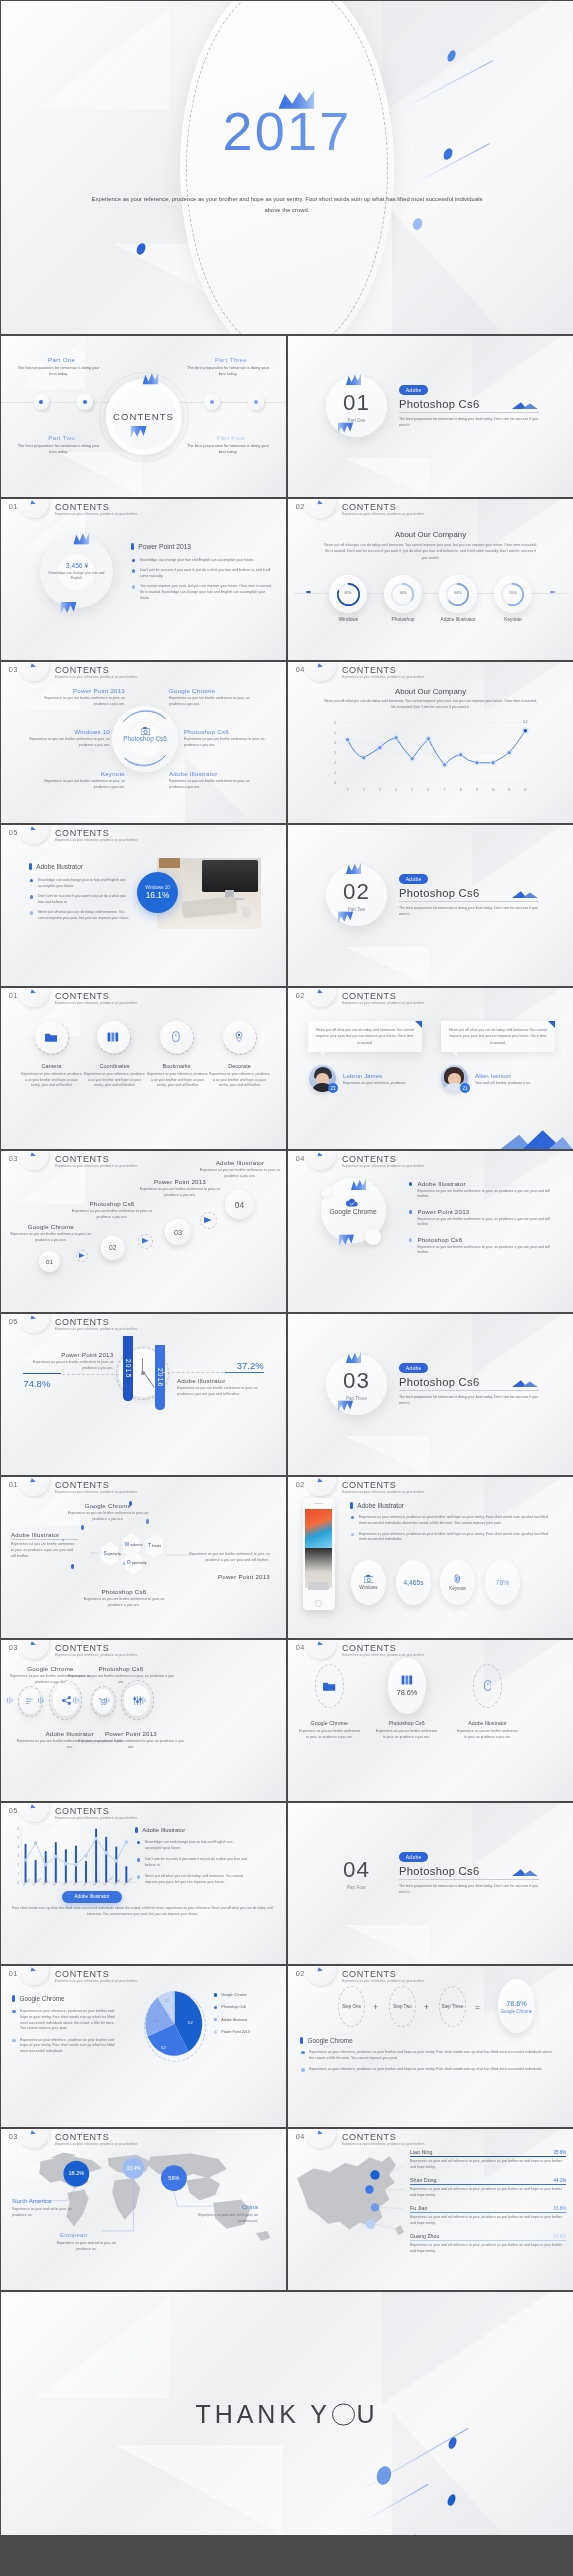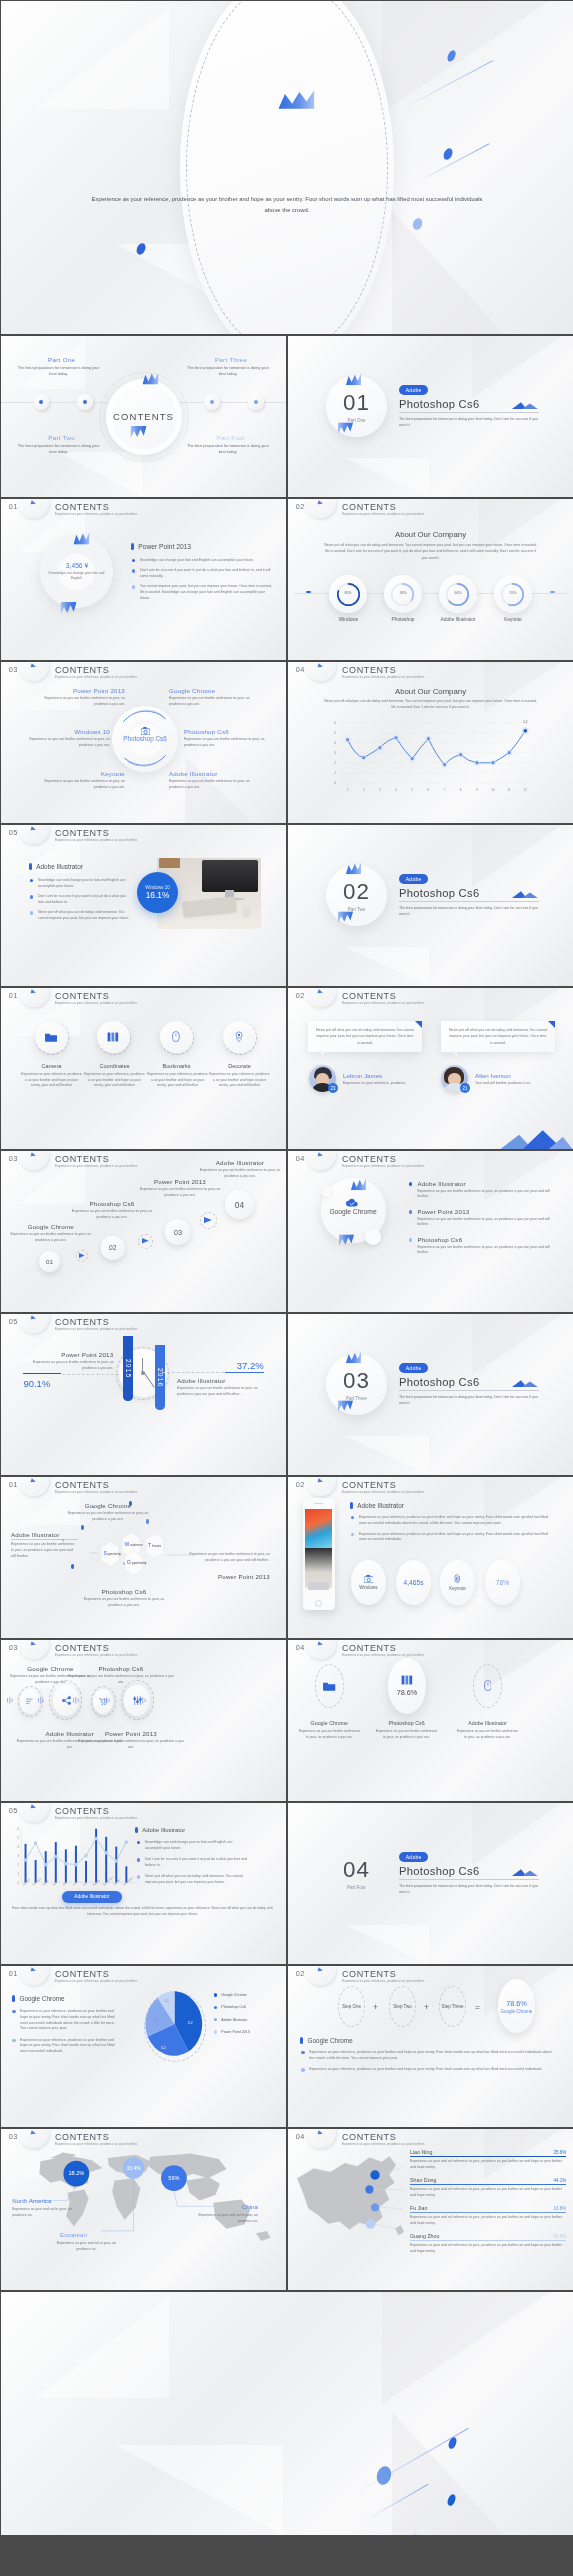--- a/index.html
+++ b/index.html
@@ -190,20 +190,21 @@
     <div class="blob" style="width:7.3px;height:12.3px;background:#4f86e8;left:447px;top:49px;transform:rotate(25deg);"></div>
     <div class="blob" style="width:12.3px;height:17px;background:#4f86e8;left:376px;top:104px;transform:rotate(15deg);"></div>
     <div class="blob" style="width:7.8px;height:12.3px;background:#3b72df;left:443px;top:147px;transform:rotate(25deg);"></div>
     <div class="blob" style="width:9px;height:12.3px;background:#9dbcf4;left:412px;top:217px;transform:rotate(22deg);"></div>
     <div class="blob" style="width:8.4px;height:12.3px;background:#2f63d8;left:136px;top:242px;transform:rotate(25deg);"></div>
 
     <div class="cover-oval"></div>
     <div class="cover-dash"></div>
     <div class="blade" style="left:286px;top:91px;transform:scaleX(1.9) scaleY(1.3);"></div>
 
+    <div class="cover-year">2017</div>
     <div class="cover-desc">Experience as your reference, prudence as your brother and hope as your sentry. Four short words sum up what has lifted most successful individuals above the crowd.</div>
   </div>
 
   <div class="slide half">
     <div class="poly">
         <i class="t1" style="border-left-width:67px;border-bottom-width:50px"></i>
         <i class="t3" style="border-left-width:84px;border-top-width:45px"></i>
       </div>
     <div class="hline" style="left:0;right:0;top:66px;width:100%;"></div>
     <div class="wheel-ring"></div>
@@ -719,21 +720,21 @@
     <div class="s-head">
       <span class="s-num">05</span>
       <span class="s-badge"></span>
       <span class="s-title">CONTENTS</span>
       <span class="s-sub">Experience as your reference, prudence as your brother.</span>
     </div>
     <div class="h-title" style="position:absolute;left:22.4px;top:37px;width:90px;text-align:right;">Power Point 2013</div>
     <div class="body-t" style="position:absolute;left:22.4px;top:46px;width:90px;text-align:right;">Experience as you are brothe areference to your, as prudence a you are.</div>
     <div style="position:absolute;left:22.4px;top:59px;width:38px;height:1.1px;background:#1f56c4;"></div>
     <div style="position:absolute;left:61px;top:60px;width:62px;border-top:0.6px dashed #c7cad0;"></div>
-    <div style="position:absolute;left:22.4px;top:64px;font-size:9.5px;color:#2f6ede;">90.1%</div>
+    <div style="position:absolute;left:22.4px;top:64px;font-size:9.5px;color:#2f6ede;">74.8%</div>
 
     <div class="kdash" style="left:115px;top:32.5px;width:53px;height:53px;"></div>
     <div style="position:absolute;left:118px;top:35px;width:48px;height:48px;border-radius:50%;background:linear-gradient(150deg,#fff,#f5f6f8);box-shadow:0 3.4px 9px rgba(0,0,0,.07);"></div>
     <div style="position:absolute;left:141px;top:44px;width:0.6px;height:15.7px;background:#8b8e95;"></div>
     <div style="position:absolute;left:142px;top:58px;width:0.6px;height:18.5px;background:#8b8e95;transform:rotate(-35deg);transform-origin:top;"></div>
     <div style="position:absolute;left:140px;top:57px;width:3.9px;height:3.9px;border-radius:50%;background:#8b8e95;"></div>
 
     <div style="position:absolute;left:122px;top:22px;width:10px;height:65px;background:#1f56c4;border-radius:0 0 4.5px 4.5px;display:flex;align-items:center;justify-content:center;">
       <span style="color:#fff;font-size:6.7px;writing-mode:vertical-rl;letter-spacing:1.1px;">2015</span>
     </div>
@@ -1334,16 +1335,19 @@
         <i class="t3"></i>
         <i class="t4"></i>
       </div>
     <div class="thinline" style="width:129px;top:168px;left:347px;transform:rotate(-30deg);"></div>
     <div class="thinline" style="width:73px;top:210px;left:359px;transform:rotate(-30deg);"></div>
     <div class="blob" style="width:6.7px;height:12.3px;background:#2f63d8;left:448px;top:145px;transform:rotate(22deg);"></div>
     <div class="blob" style="width:14px;height:19px;background:#6f9ae8;left:376px;top:174px;transform:rotate(18deg);"></div>
     <div class="blob" style="width:6.7px;height:12.3px;background:#1a5fd0;left:447px;top:202px;transform:rotate(22deg);"></div>
     <div class="blob" style="width:9px;height:12.3px;background:#b9d0f4;left:409px;top:242px;transform:rotate(20deg);"></div>
 
+    <div class="thanks">
+      <span>THANK Y</span><span class="o"></span><span>U</span>
+    </div>
   </div>
 
 </div>
 
 
 </body></html>

